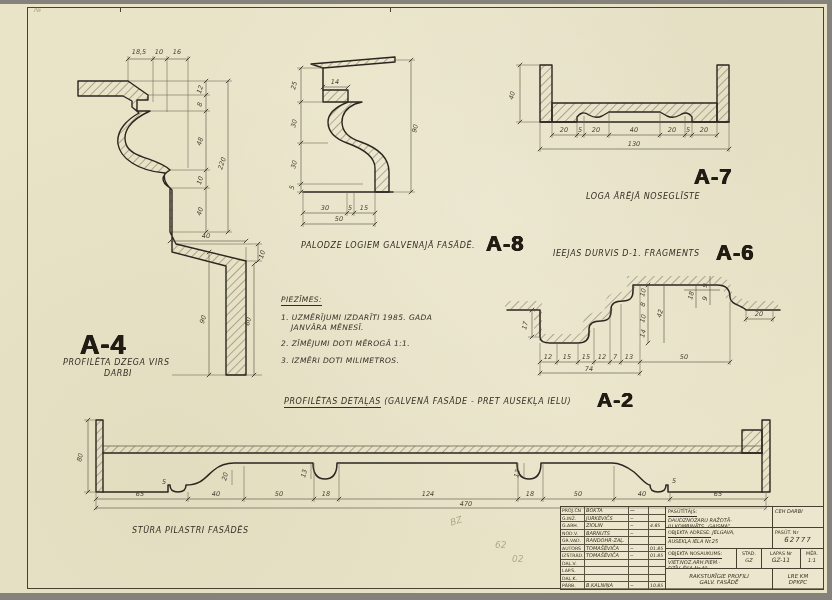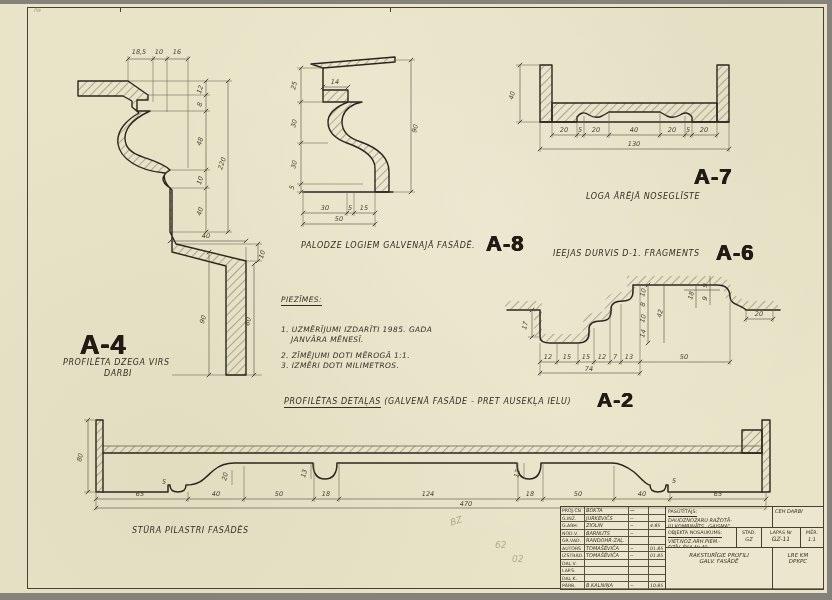--- a/index.html
+++ b/index.html
@@ -26,21 +26,21 @@
   text.d{font-family:"DejaVu Sans",sans-serif;font-style:italic;font-size:6.5px;
          fill:#453e30;text-anchor:middle}
   .ht{position:absolute;font:italic 8px "DejaVu Sans",sans-serif;letter-spacing:.6px;
       color:#332d23;white-space:nowrap}
   .code{position:absolute;font-family:Liberation Sans, sans-serif;font-weight:bold;
         color:#201b13;letter-spacing:1px;white-space:nowrap;
         text-shadow:.6px 0 currentColor,-.4px 0 currentColor,0 .4px currentColor}
   .u{border-bottom:.8px solid #332d23;padding-bottom:1px}
   .notes{position:absolute;left:281px;top:295px;color:#342e24;
          font:italic 7.5px "DejaVu Sans",sans-serif;letter-spacing:.4px}
-  .notes .nh{margin-bottom:19px;display:inline-block}
+  .notes .nh{margin-bottom:7px;display:inline-block}
   .notes div{white-space:nowrap}
   .mark{position:absolute;color:rgba(125,112,75,.5);font:italic 9px "DejaVu Sans",sans-serif}
   .tick-top{position:absolute;width:1px;height:5px;background:#49412f}
   
   .tb{position:absolute;left:560px;top:506px;width:264px;height:84px;box-sizing:border-box;
       border:1.2px solid #473f30;display:flex;background:rgba(240,236,215,.35);
       color:#39321f;font-family:"DejaVu Sans",sans-serif}
   .tb .left{width:104px;display:flex;flex-direction:column;border-right:.8px solid #473f30}
   .tbr{flex:1;display:flex;border-bottom:.6px solid #5a5140;overflow:hidden}
   .tbr:last-child{border-bottom:none}
@@ -168,21 +168,21 @@
     <text class="d" x="219" y="37" transform="rotate(-75 219 37)">9</text>
     <text class="d" x="271" y="54">20</text>
   </svg>
   <div class="ht" style="left:553px;top:249px">IEEJAS DURVIS D-1. FRAGMENTS</div>
   <div class="code" style="left:716px;top:240px;font-size:22px">A-6</div>
 
   <div class="notes">
     <div class="nh u">PIEZĪMES:</div>
     <div style="line-height:10px">1. UZMĒRĪJUMI IZDARĪTI 1985. GADA</div>
     <div style="line-height:10px;margin-left:10px;margin-bottom:6px">JANVĀRA MĒNESĪ.</div>
-    <div style="line-height:10px;">2. ZĪMĒJUMI DOTI MĒROGĀ 1:1.</div>
+    <div style="line-height:10px;margin-bottom:7px">2. ZĪMĒJUMI DOTI MĒROGĀ 1:1.</div>
     <div style="line-height:10px">3. IZMĒRI DOTI MILIMETROS.</div>
   </div>
 
   <div class="ht" style="left:284px;top:397px">
     <span class="u">PROFILĒTAS DETAĻAS</span>
     <span>(GALVENĀ FASĀDE - PRET AUSEKĻA IELU)</span>
   </div>
   <div class="code" style="left:597px;top:388px;font-size:21px">A-2</div>
 
   <svg class="dwg" style="left:58px;top:412px" width="772" height="108" viewBox="0 0 772 108">
@@ -292,20 +292,31 @@
       <div class="rrow" style="height:20px">
         <div class="rcell" style="flex:1">
           <span class="lab u">PASŪTĪTĀJS:</span>
           <div class="it">DAUDZNOZARU RAŽOTĀ-</div>
           <div class="it">JU KOMBINĀTS „GAISMA”</div>
         </div>
         <div class="rcell" style="width:46px">
           <div class="it">CEH DARBI</div>
         </div>
       </div>
+      <div class="rrow" style="height:20px">
+        <div class="rcell" style="flex:1">
+          <span class="lab u">OBJEKTA ADRESE:</span>
+          <span class="it">JELGAVA,</span>
+          <div class="it">AUSEKĻA IELA Nr.25</div>
+        </div>
+        <div class="rcell" style="width:46px">
+          <div class="lab">PASŪT. Nr</div>
+          <div class="big">62777</div>
+        </div>
+      </div>
       <div class="rrow" style="height:19px">
         <div class="rcell" style="flex:1">
           <span class="lab u">OBJEKTA NOSAUKUMS:</span>
           <div class="it">VIET.NOZ.ARH.PIEM.-</div>
           <div class="it">DZĪV. ĒKA Nr.40</div>
         </div>
         <div class="rcell cent" style="width:20px">
           <div class="lab">STAD.</div>
           <div class="it">GZ</div>
         </div>

